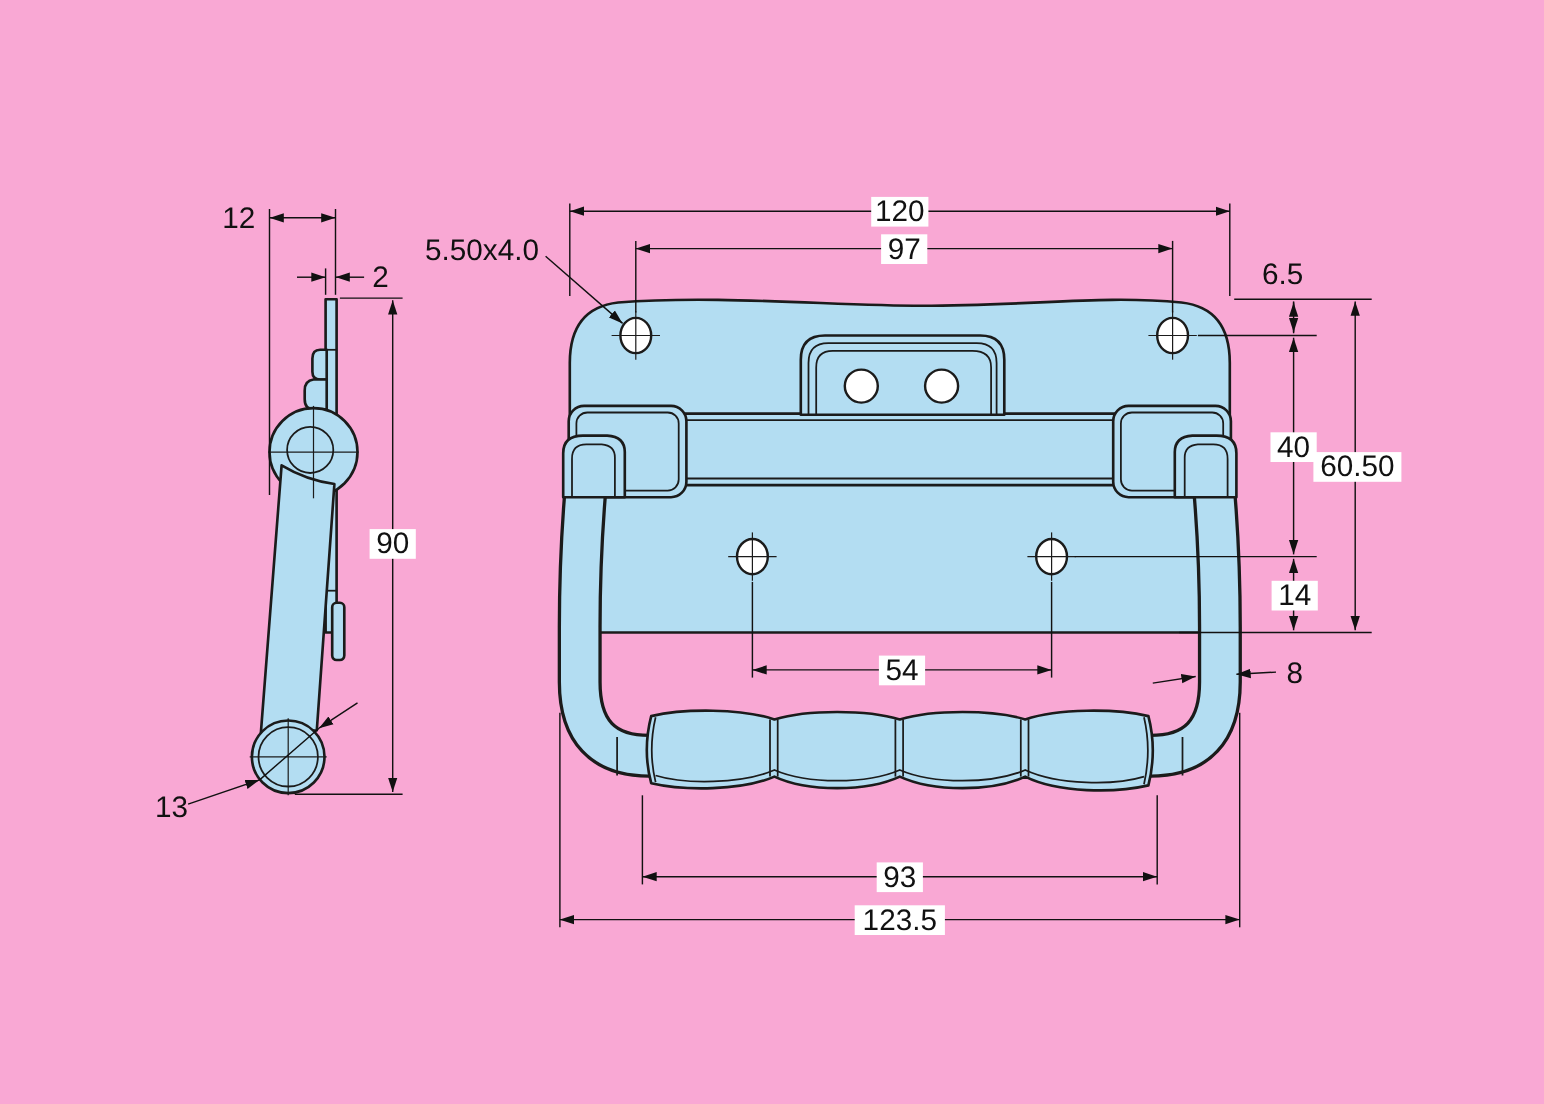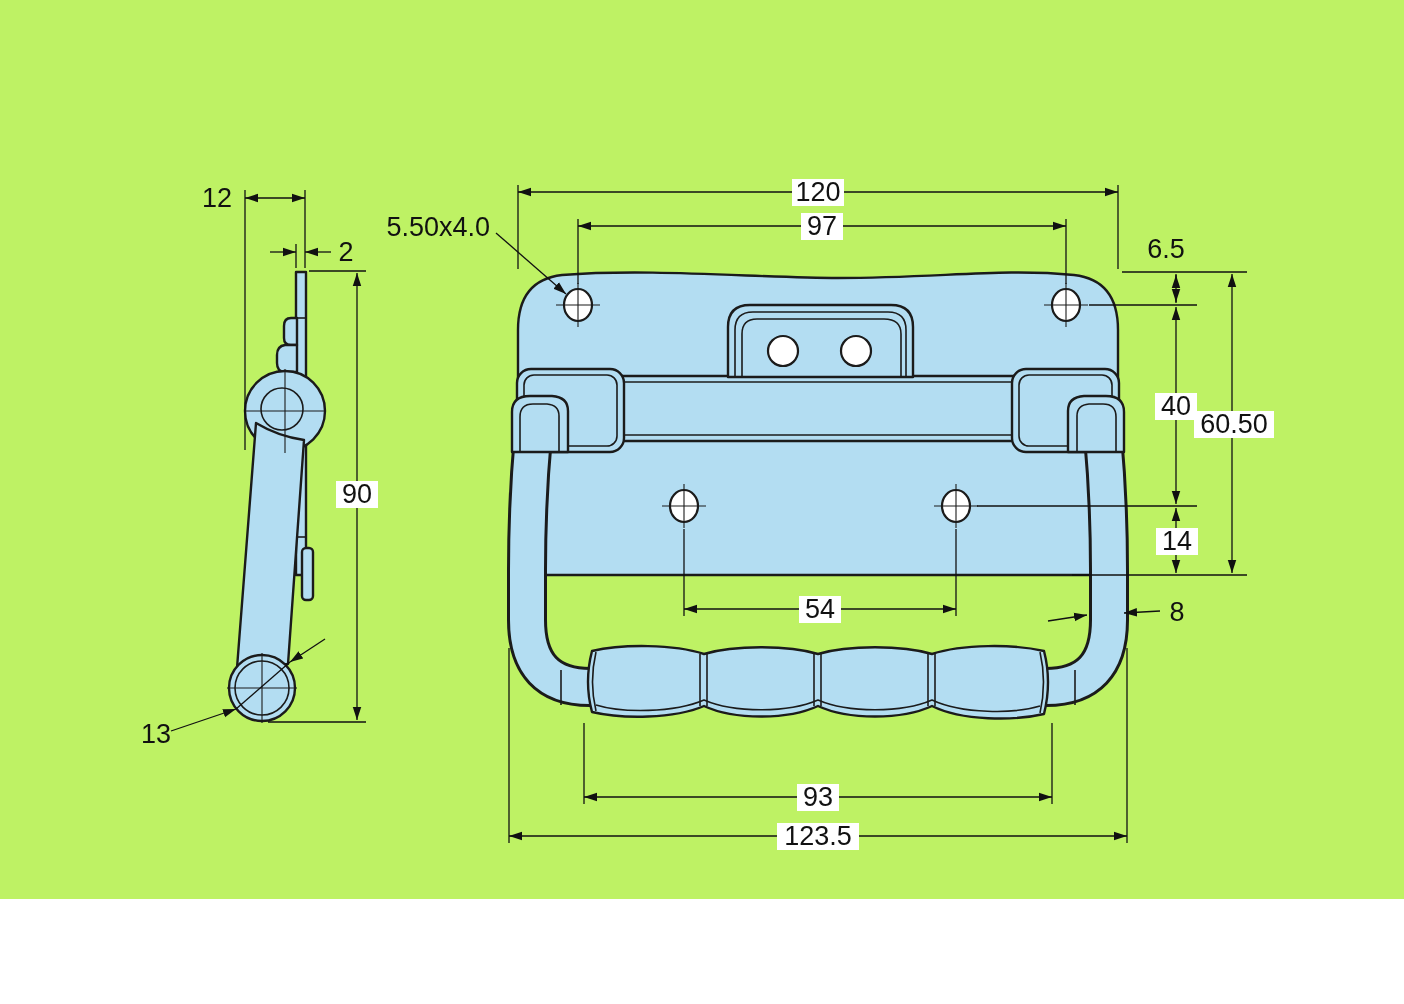--- a/index.html
+++ b/index.html
@@ -1,16 +1,16 @@
 <!DOCTYPE html>
 <html><head>
 <meta charset="utf-8">
 <style>
   html,body{margin:0;padding:0;background:#ffffff;}
-  .stage{width:1404px;height:899px;position:relative;background:#bef264;overflow:hidden;}
+  .stage{width:1404px;height:1004px;position:relative;background:#f9a8d4;overflow:hidden;}
   svg{display:block;}
   .part{stroke:#1b1b1b;stroke-width:2.4;stroke-linejoin:round;}
   .thin{stroke:#1b1b1b;stroke-width:1.6;fill:none;stroke-linejoin:round;}
   .tube-outer{stroke:#1b1b1b;stroke-width:40;fill:none;stroke-linecap:butt;}
   .tube-inner{stroke-width:34;fill:none;stroke-linecap:butt;}
   .hole{stroke:#1b1b1b;stroke-width:2.2;}
   .xh{stroke:#1b1b1b;stroke-width:1.1;fill:none;}
   .dim{stroke:#111111;stroke-width:1.3;fill:none;}
   .dimtxt{font-family:"Liberation Sans",sans-serif;font-size:27px;fill:#111111;}
   .mid{text-anchor:middle;}

